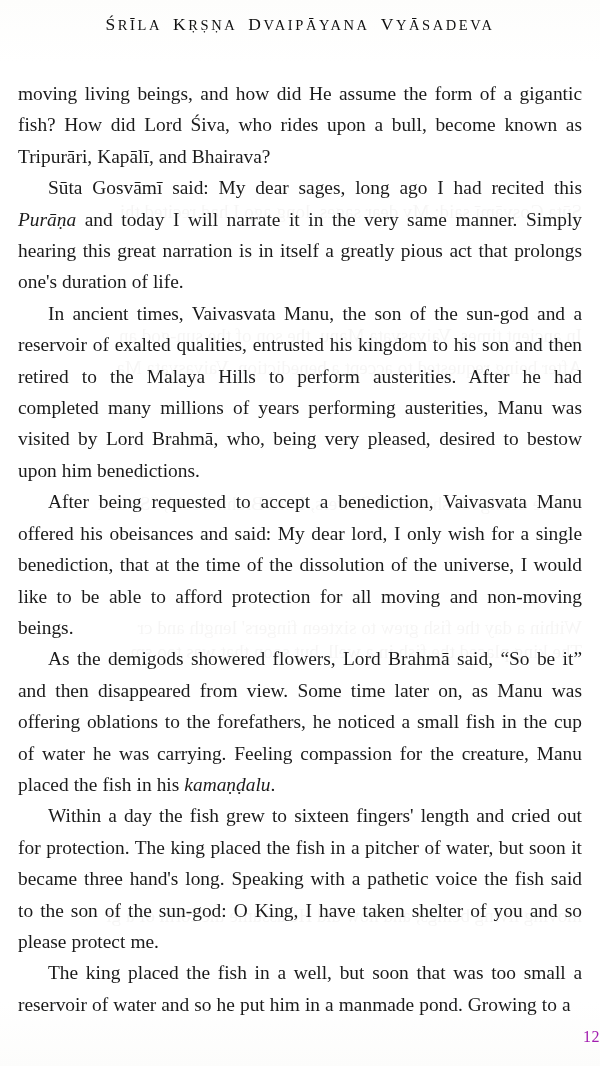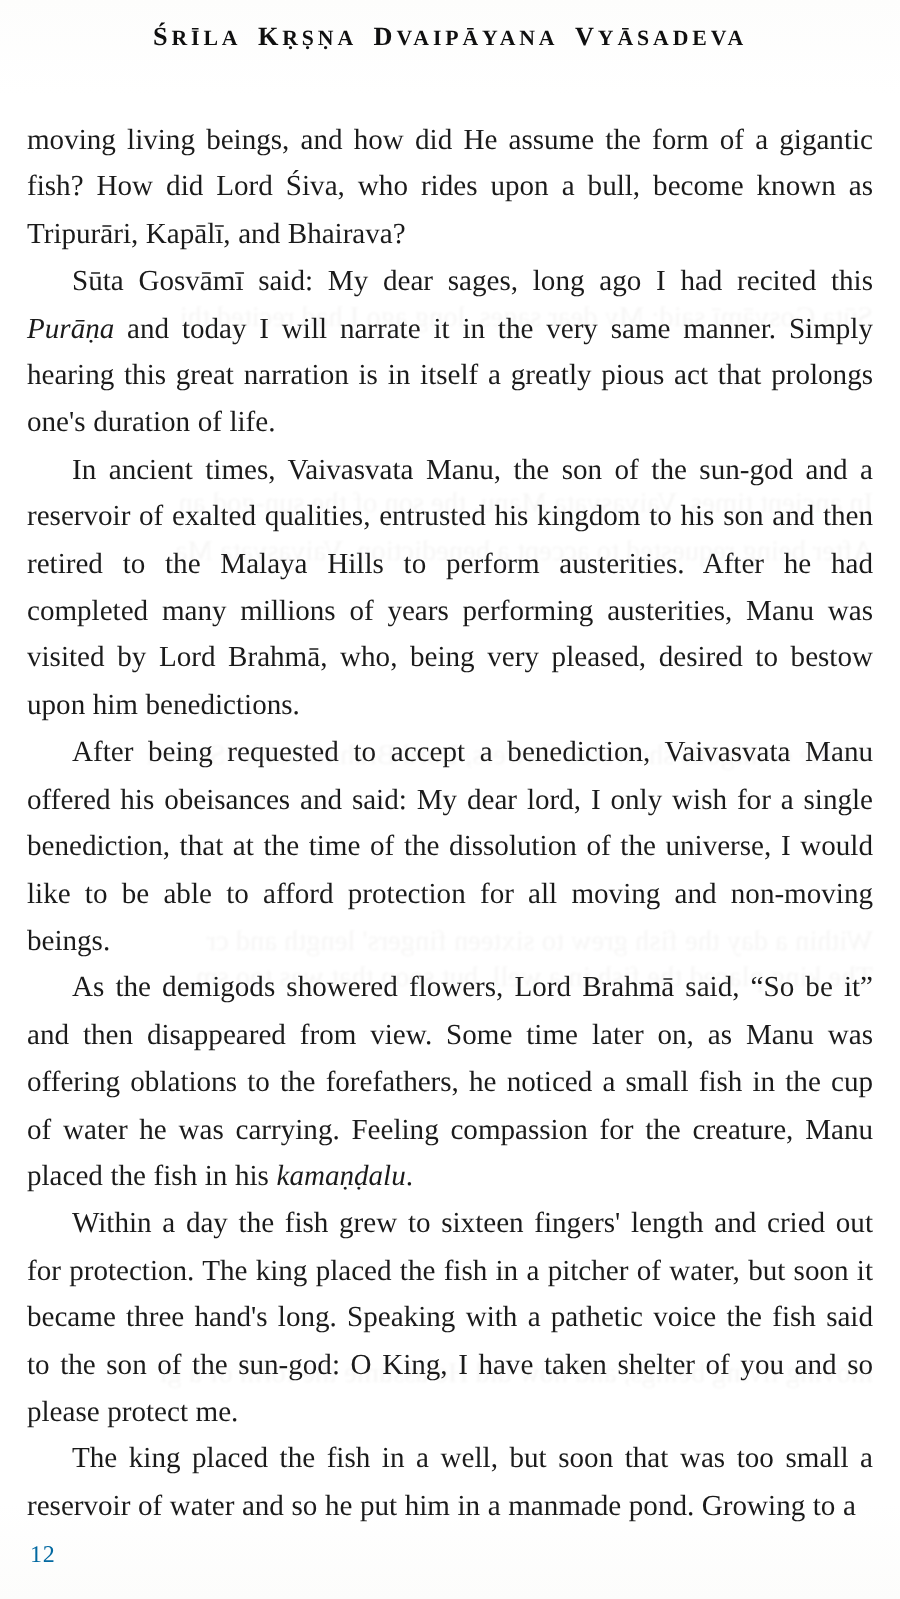--- a/index.html
+++ b/index.html
@@ -39,21 +39,21 @@
     position: absolute;
     left: 0;
     right: 0;
     top: 14px;
     text-align: center;
     font-size: 14.5px;
     font-variant: normal;
     letter-spacing: 2.6px;
     color: #101010;
     white-space: nowrap;
-    font-weight: 700;
+    font-weight: 400;
   }
   .running-header .sc-cap {
     font-size: 17.5px;
   }
   .running-header .sc-word {
     margin-right: 11px;
   }
   .running-header .sc-word:last-child {
     margin-right: 0;
   }
@@ -85,25 +85,24 @@
     font-style: italic;
     margin-top: 31px;
   }
 
   
   .folio {
     position: absolute;
     left: 0;
     right: 0;
     top: 1028px;
-    text-align: left;
+    text-align: right;
     font-size: 16px;
-    color: #0369a1;
+    color: #a21caf;
     letter-spacing: 0.5px;
-    padding-left: 20px;
   }
 
   
   .bleed-through {
     position: absolute;
     pointer-events: none;
     opacity: 0.055;
     color: #6a6256;
     font-size: 19px;
     line-height: 31.4px;

